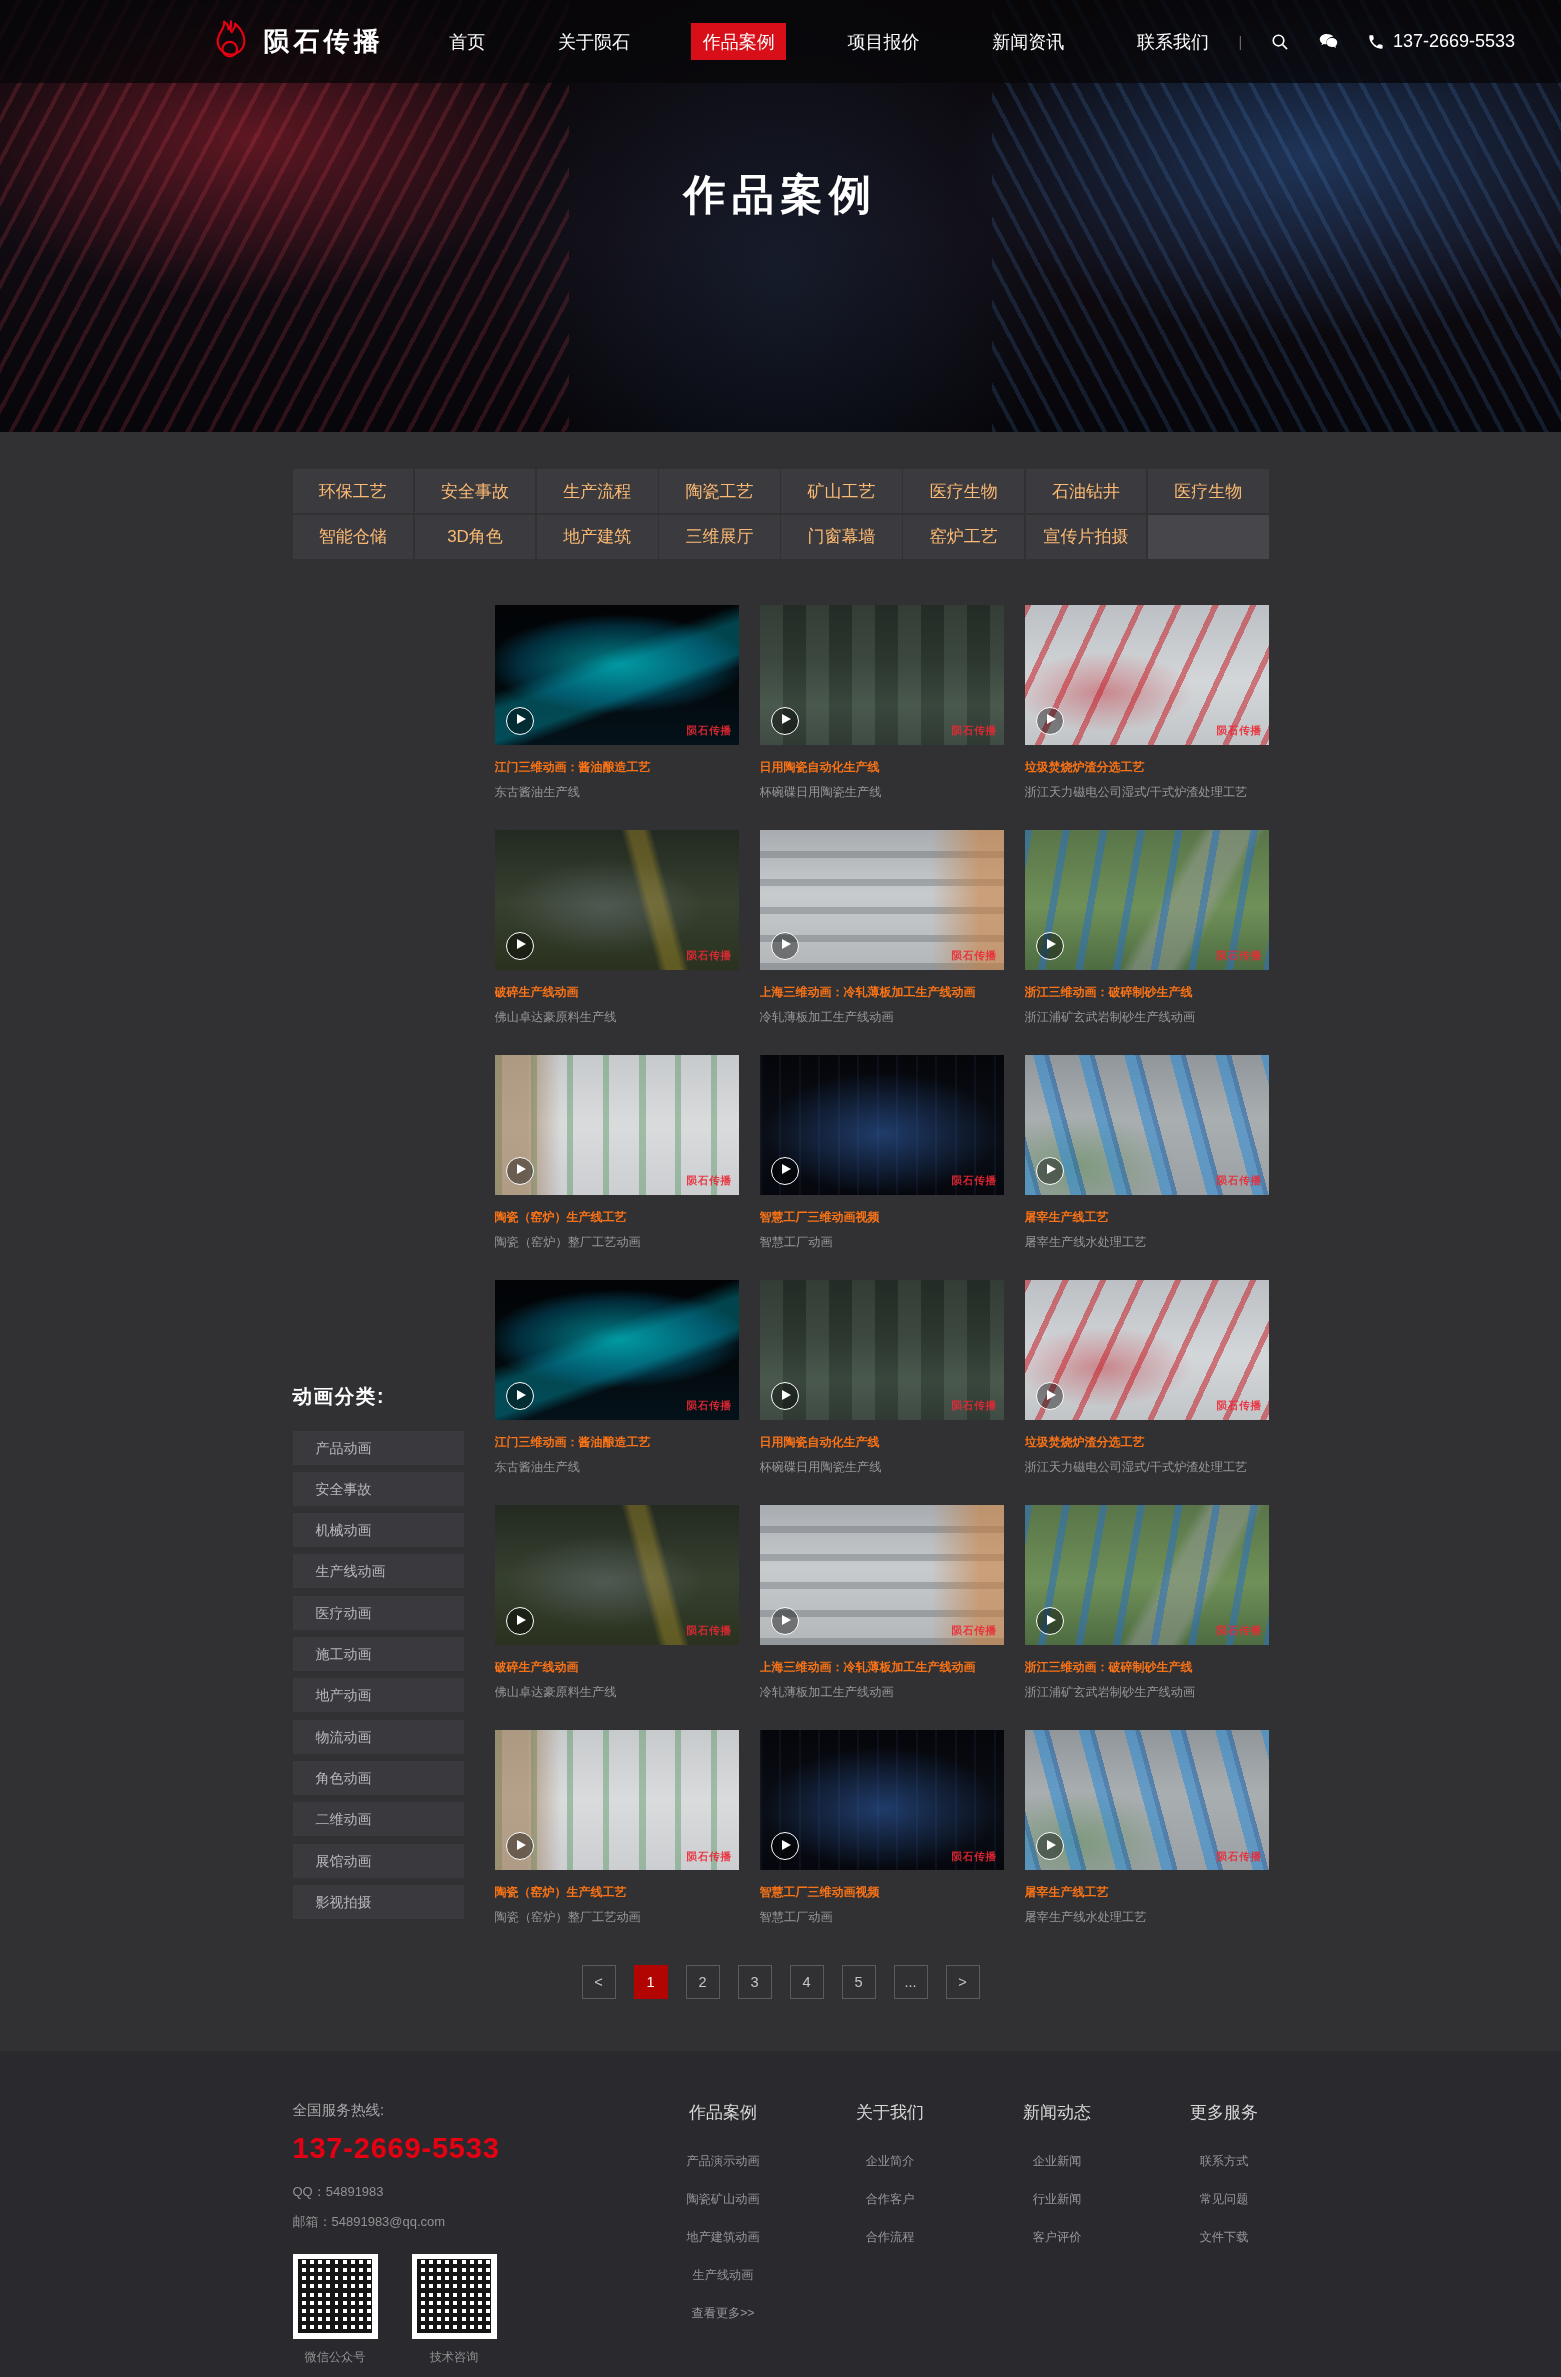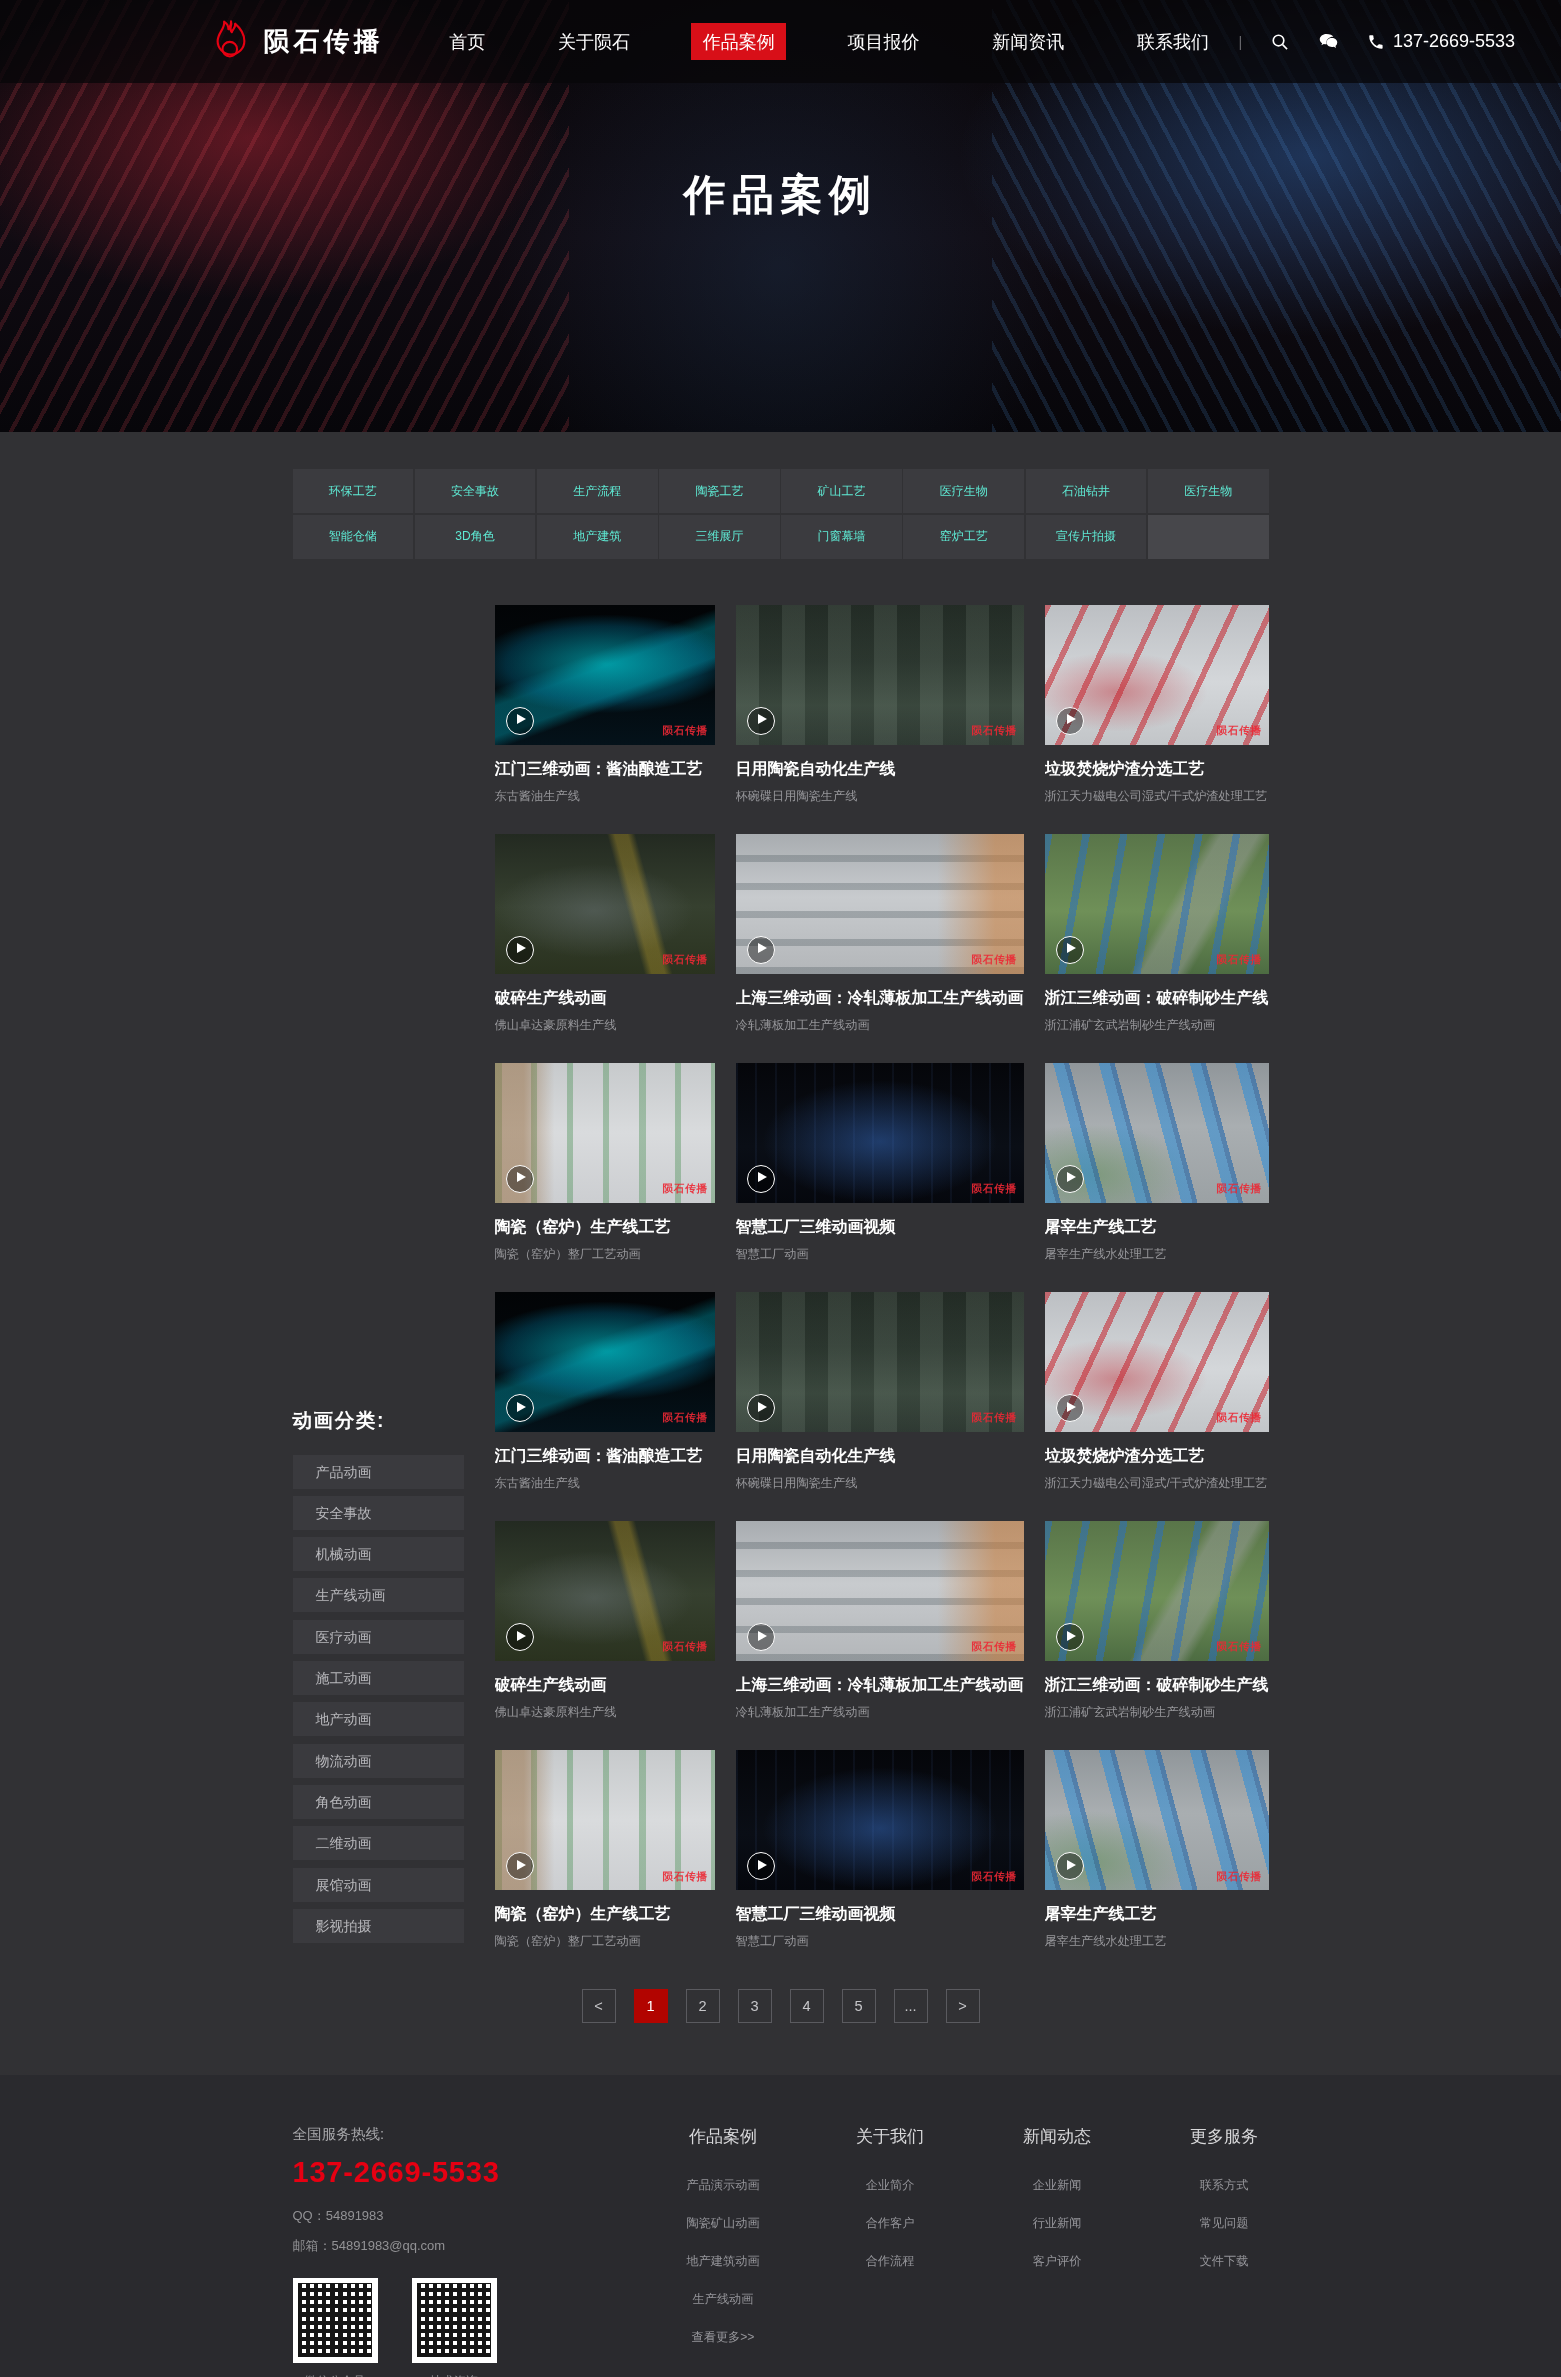--- a/index.html
+++ b/index.html
@@ -36,40 +36,40 @@
   .top-divider{ color:#66666b; font-size:14.6px; }
   .icon-btn{ cursor:pointer; display:flex; align-items:center; }
   .phone-group{ display:flex; align-items:center; gap:8.1px; color:#fff; font-size:18px; }
 
   
   .main{ padding:37px 0 52px; background:#313134; }
   .container{ width:976px; margin:0 auto; }
 
   .filters{ display:grid; grid-template-columns:repeat(8,1fr); gap:1.6px; }
   .filter-tile{ height:44px; display:flex; align-items:center; justify-content:center;
-    background:#3b3b3f; color:#5eead4; font-size:12px; cursor:pointer; }
+    background:#3b3b3f; color:#fdba74; font-size:17px; cursor:pointer; }
   .filter-tile[data-empty="true"]{ background:#47474b; cursor:default; }
 
   .content-row{ display:flex; margin-top:46px; align-items:flex-end; }
 
   .sidebar{ width:171px; margin-right:31px; flex:none; }
   .sidebar-title{ color:#fff; font-size:19.5px; font-weight:700; margin:1.6px 0 21px; letter-spacing:1.6px; }
   .side-item{ height:34px; line-height:34px; padding-left:23px; background:#3a3a3e;
     color:#b9b9bd; font-size:14px; margin-bottom:7.3px; cursor:pointer; }
 
   .cards{ flex:1; display:grid; grid-template-columns:repeat(3,1fr); column-gap:21px; row-gap:29px; }
   .card{ cursor:pointer; }
   .thumb{ position:relative; height:140px; overflow:hidden; background:#111; }
   .play{ position:absolute; left:11.4px; bottom:9.8px; width:28px; height:28px; border:1.6px solid #fff;
     border-radius:50%; background:rgba(0,0,0,.4); }
   .play::after{ content:""; position:absolute; left:9.8px; top:6.5px;
     border-style:solid; border-width:5.7px 0 5.7px 9px; border-color:transparent transparent transparent #fff; }
   .watermark{ position:absolute; right:6.5px; bottom:6.5px; color:rgba(235,40,52,.9);
     font-size:10.6px; font-weight:700; letter-spacing:0.8px; }
-  .card-title{ margin-top:14px; color:#ffffff; font-size:16px; font-weight:700; white-space:nowrap; overflow:hidden; }
+  .card-title{ margin-top:14px; color:#f97316; font-size:12px; font-weight:700; white-space:nowrap; overflow:hidden; }
   .card-sub{ margin-top:8.1px; color:#97979b; font-size:12.2px; white-space:nowrap; overflow:hidden; }
 
   
   .thumb[data-variant="hologram-sauce"]{ background:
     radial-gradient(ellipse 171px 65px at 50% 42%, rgba(0,225,235,.55), rgba(0,140,185,.28) 58%, transparent 76%),
     linear-gradient(160deg, transparent 38%, rgba(0,185,205,.35) 46% 60%, transparent 66%),
     linear-gradient(180deg,#020406,#03090d 60%,#04121a); }
   .thumb[data-variant="ceramic-auto"]{ background:
     repeating-linear-gradient(90deg, rgba(130,150,135,.22) 0 23px, rgba(55,70,60,.22) 23px 46px),
     linear-gradient(180deg,#1d241f,#28322b 40%,#3a473d 72%,#2c3630); }

